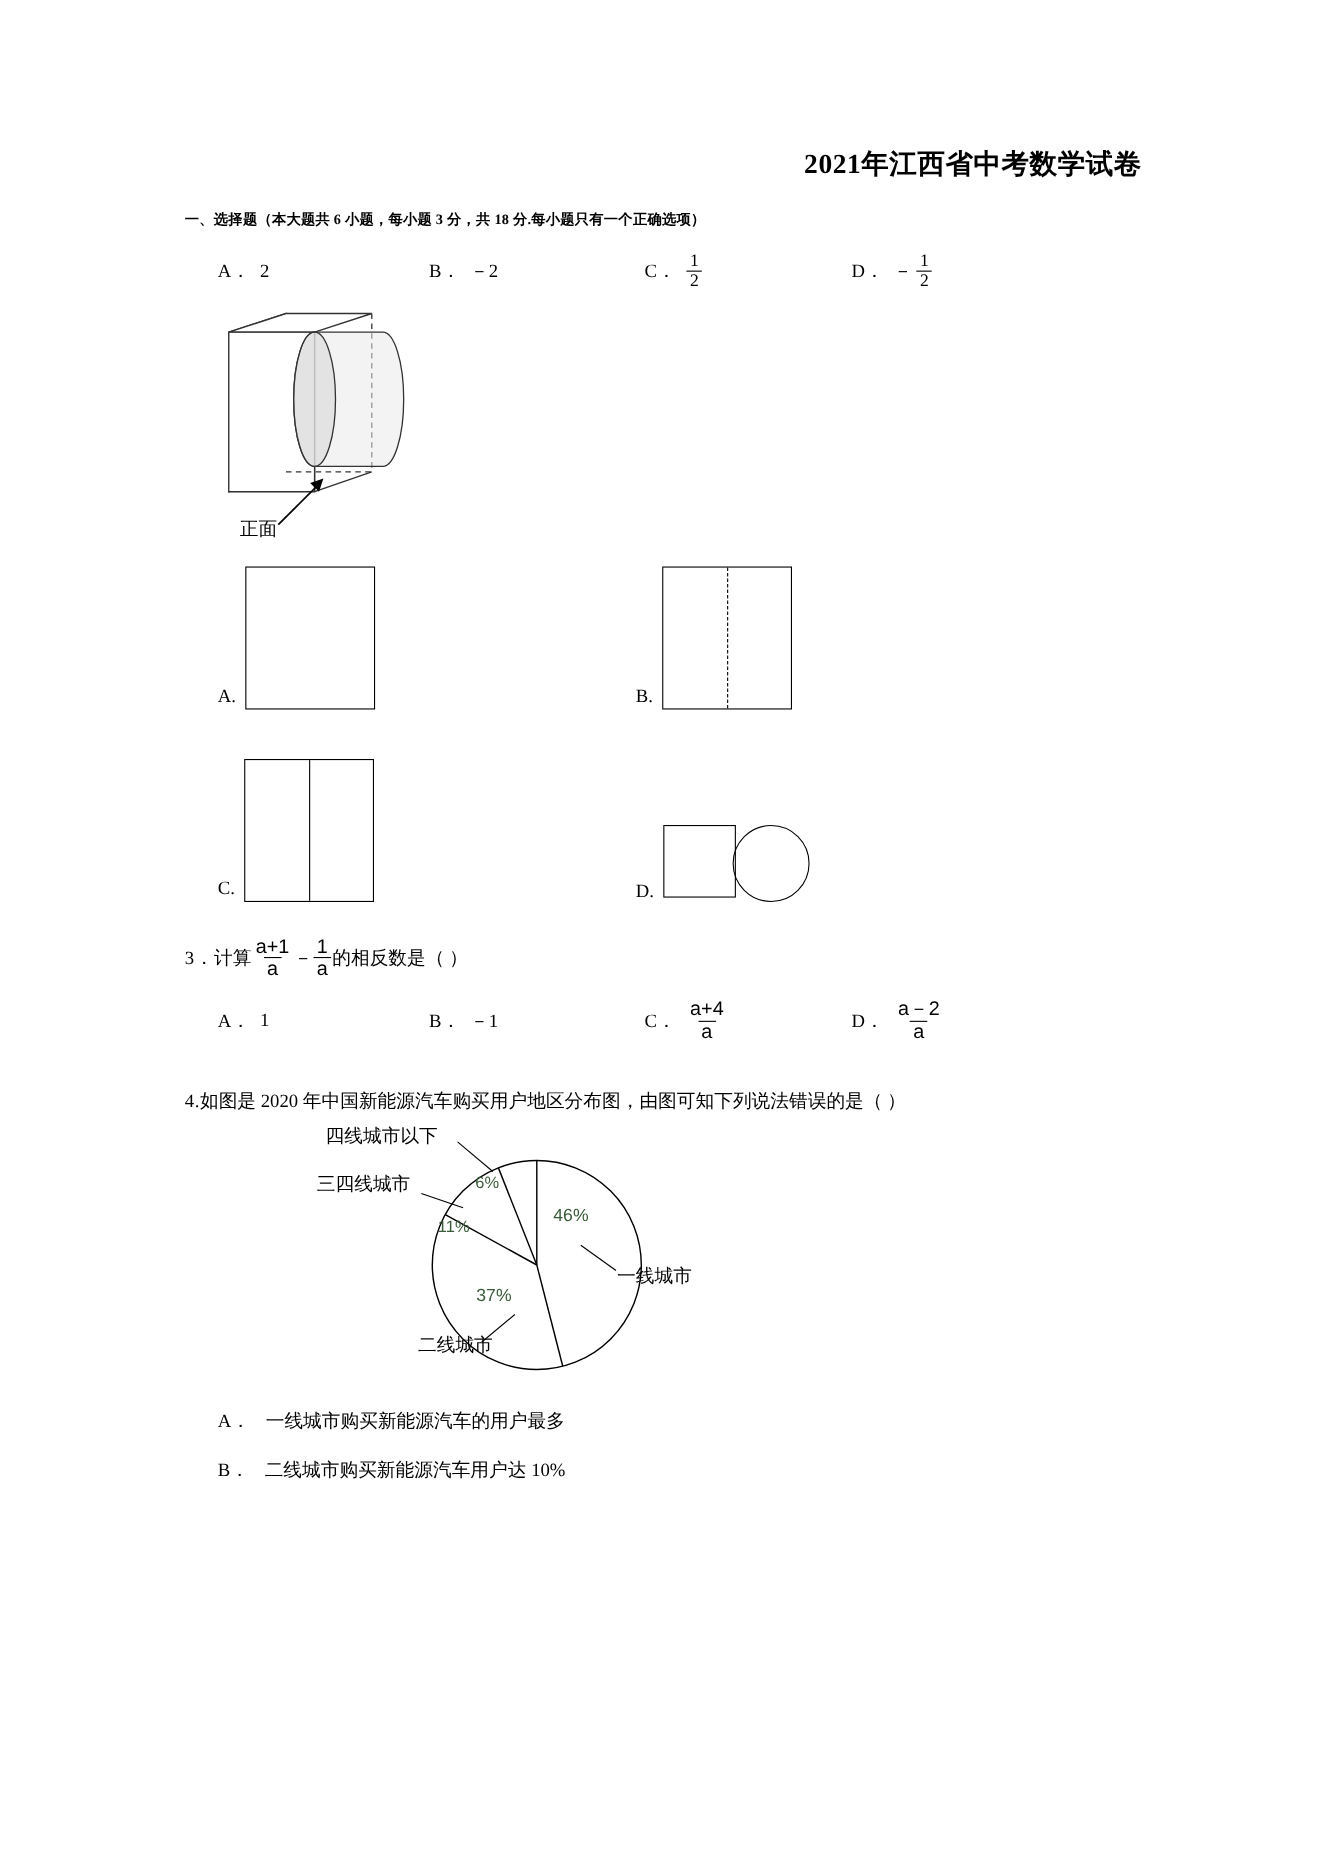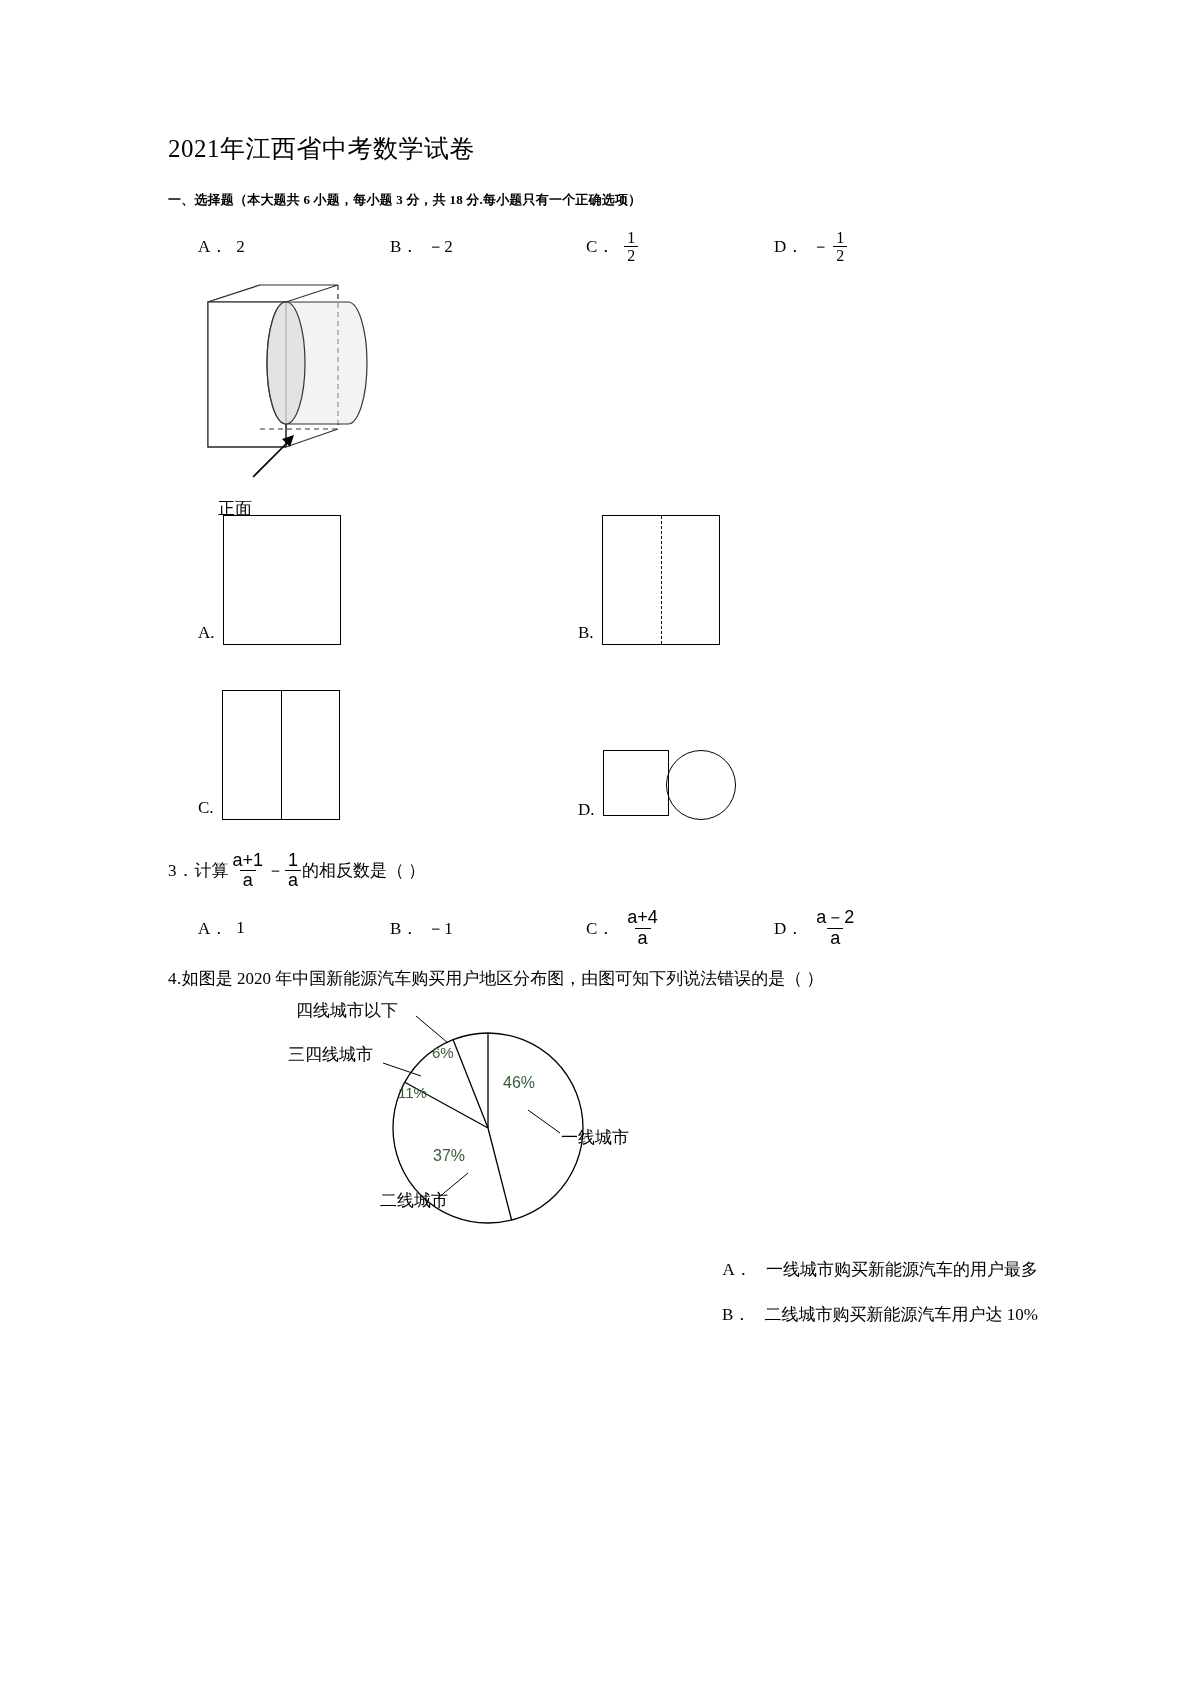--- a/index.html
+++ b/index.html
@@ -21,23 +21,23 @@
     height: 1698px;
     padding: 0;
   }
   .content {
     position: absolute;
     left: 168px;
     top: 132px;
     width: 870px;
   }
   .doc-title {
-    text-align: left;
+    text-align: right;
     font-size: 25px;
-    font-weight: normal;
+    font-weight: bold;
     margin: 0 0 26px 0;
     letter-spacing: 0.5px;
   }
   .section-head {
     font-size: 13px;
     font-weight: bold;
     margin: 0 0 20px 0;
     letter-spacing: 0.2px;
   }
   .q {
@@ -168,21 +168,20 @@
     position: relative;
     height: 250px;
     margin-top: 6px;
   }
   .pie-wrap svg { position: absolute; left: 120px; top: 0; }
   .q4-opts { margin-top: 10px; }
   .q4-opt {
     font-size: 17px;
     padding-left: 30px;
     margin-bottom: 22px;
-    text-align: right;
   }
   .q4-opt .lab { margin-right: 10px; }
 </style>
 </head>
 <body>
 
 <div class="page">
   <div class="content">
 
     <div class="doc-title">2021年江西省中考数学试卷</div>
@@ -229,21 +228,21 @@
         <line x1="62" y1="152" x2="140" y2="152" stroke="#333" stroke-width="1.2" stroke-dasharray="5,4"></line>
         <line x1="10" y1="170" x2="88" y2="170" stroke="#333" stroke-width="1.2"></line>
         <line x1="88" y1="170" x2="140" y2="152" stroke="#333" stroke-width="1.2"></line>
 
         <path d="M88,25 L150,25 A19,61 0 0 1 150,147 L88,147 A19,61 0 0 1 88,25 Z" fill="#e9e9e9" fill-opacity="0.55" stroke="#333" stroke-width="1.2"></path>
         <ellipse cx="88" cy="86" rx="19" ry="61" fill="#d8d8d8" fill-opacity="0.6" stroke="#333" stroke-width="1.2"></ellipse>
 
         <line x1="55" y1="200" x2="92" y2="163" stroke="#000" stroke-width="1.6"></line>
         <polygon points="96,158 84,162 92,170" fill="#000"></polygon>
       </svg>
-      <div style="position:absolute; left:50px; top:220px; font-size:17px;">正面</div>
+      <div style="position:absolute; left:50px; top:192px; font-size:17px;">正面</div>
     </div>
 
     <div class="shapes-grid">
       <div class="shape-cell" style="left:30px; top:0;">
         <span class="shape-lab">A.</span>
         <span class="box-plain"></span>
       </div>
       <div class="shape-cell" style="left:410px; top:0;">
         <span class="shape-lab">B.</span>
         <span class="box-dashed-mid"></span>
@@ -294,21 +293,21 @@
       </div>
       <div class="opt opt-d">
         <span class="opt-lab">D．</span>
         <span class="frac mono-frac">
           <span class="num">a－2</span>
           <span class="den">a</span>
         </span>
       </div>
     </div>
 
-    <div class="q" style="margin-top:18px">
+    <div class="q" style="margin-top:40px">
       <span class="q-num">4.</span><span>如图是 2020 年中国新能源汽车购买用户地区分布图，由图可知下列说法错误的是（        ）</span>
     </div>
 
     <div class="pie-wrap">
       <svg width="420" height="250" viewBox="0 0 420 250">
 
         <circle cx="200" cy="130" r="95" fill="#ffffff" stroke="#000" stroke-width="1.3"></circle>
 
         <line x1="200" y1="130" x2="200" y2="35" stroke="#000" stroke-width="1.3"></line>
 

